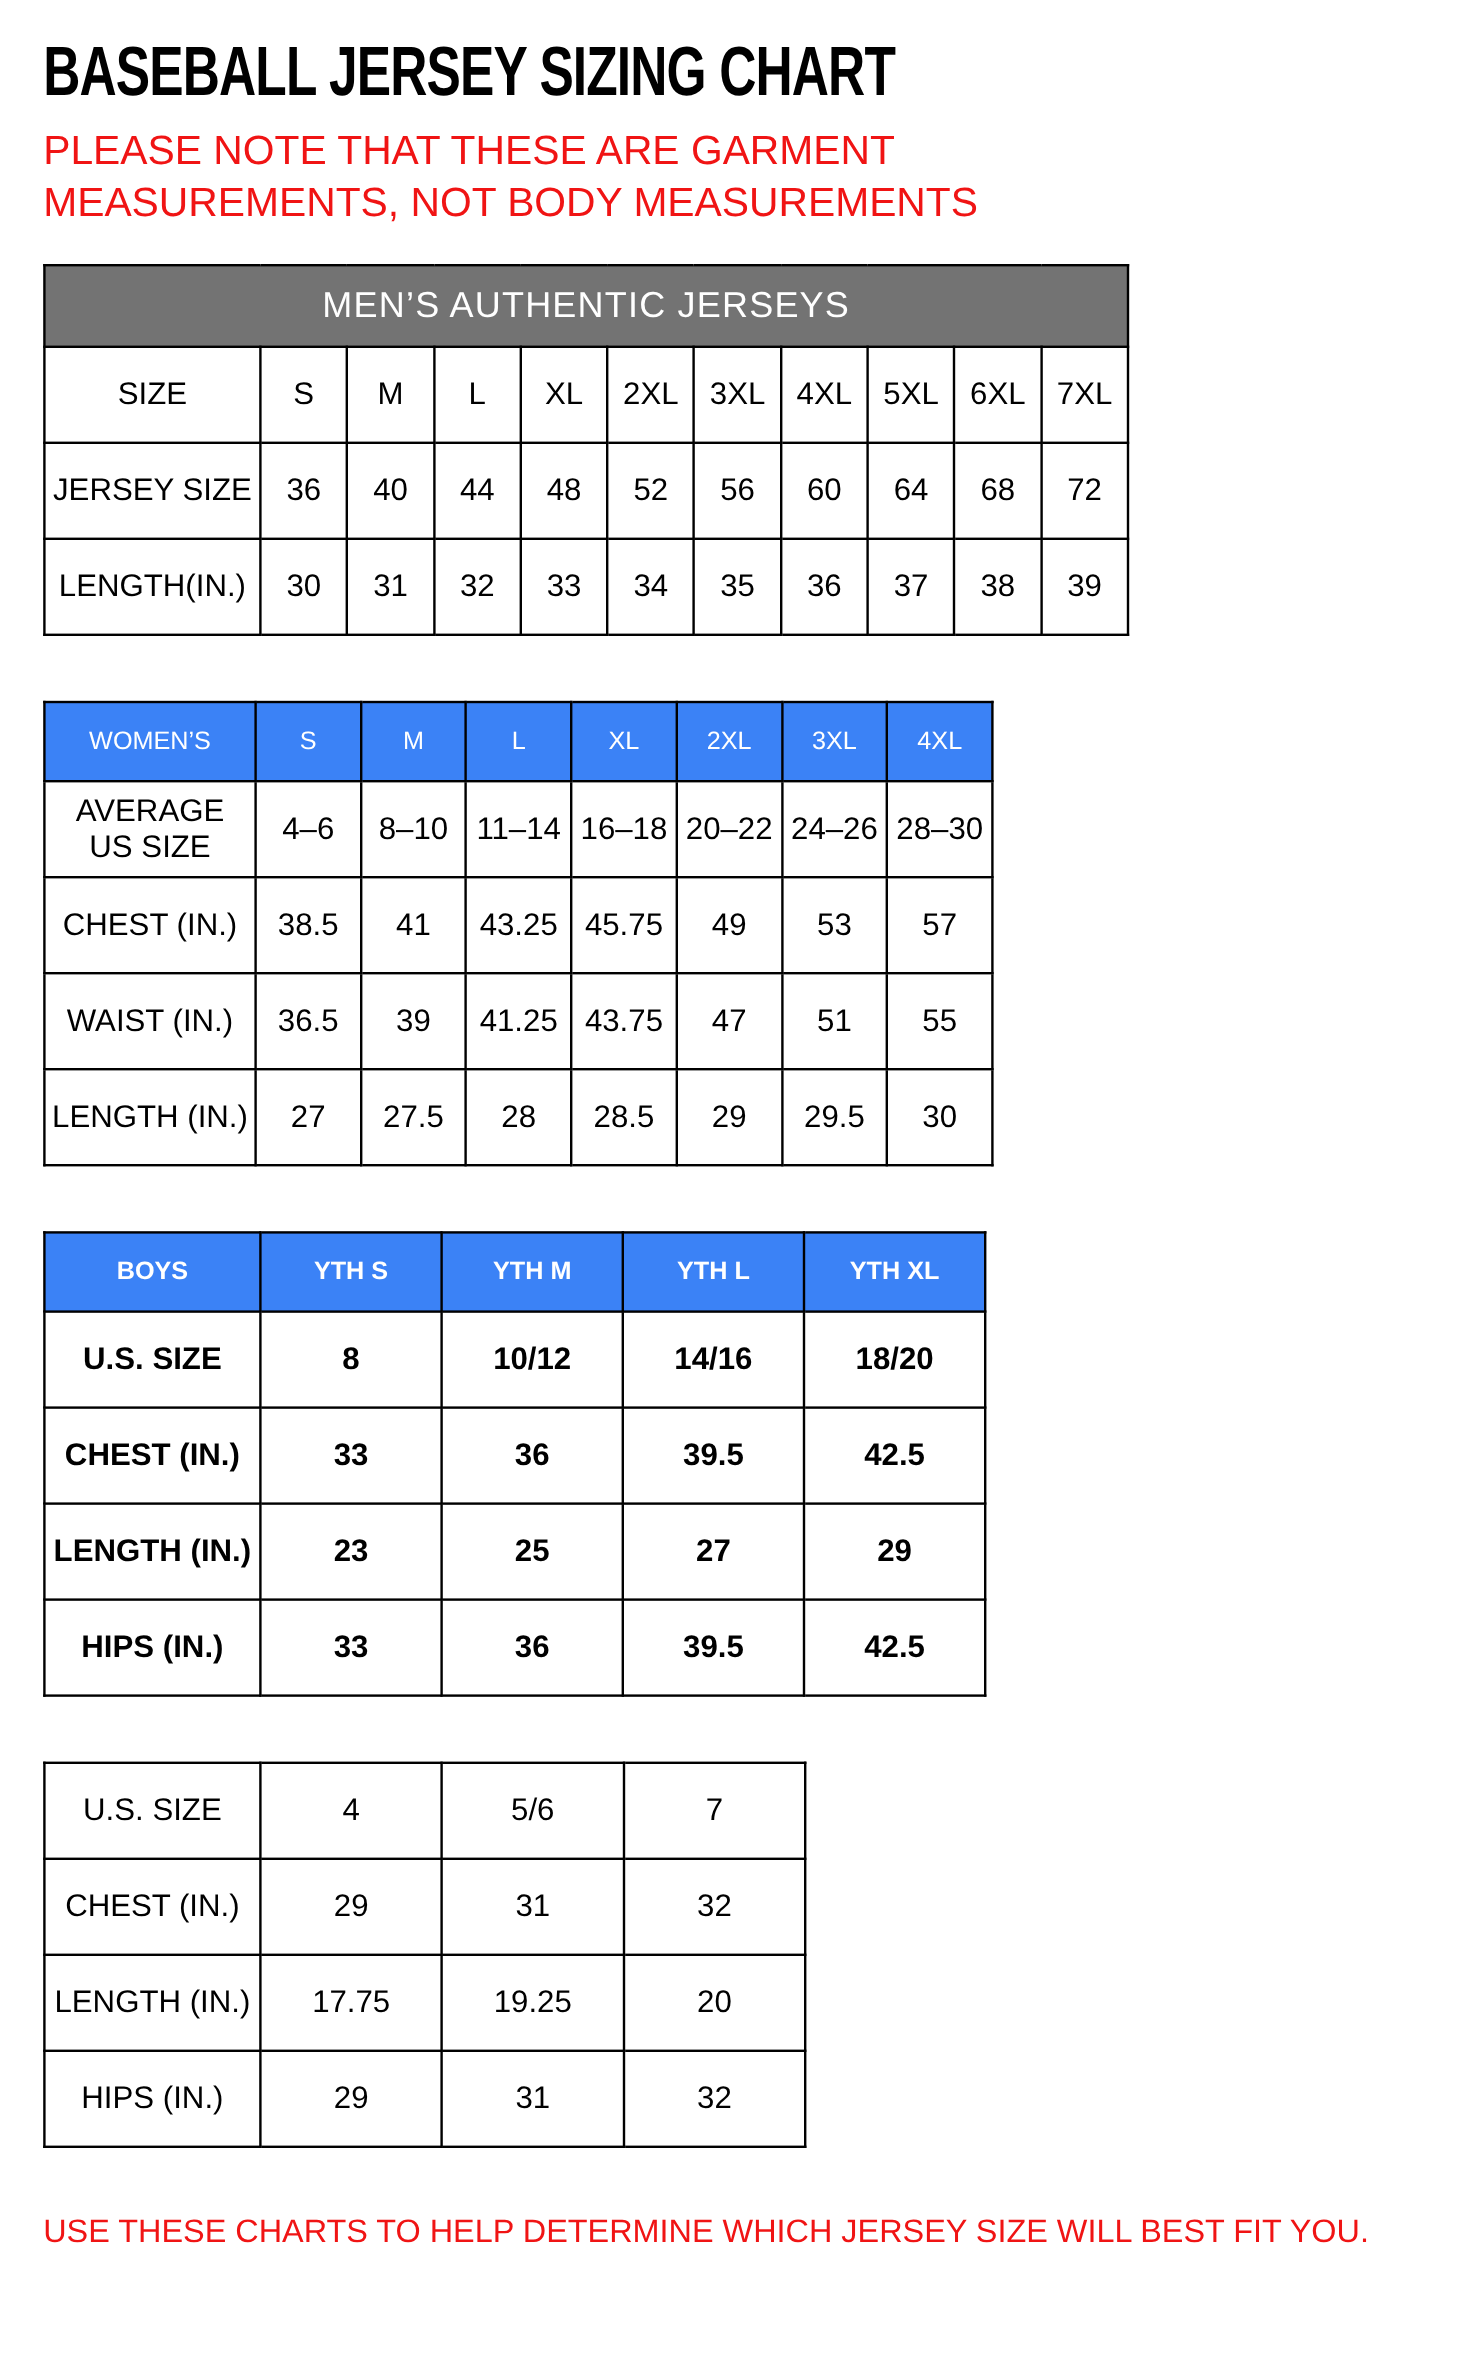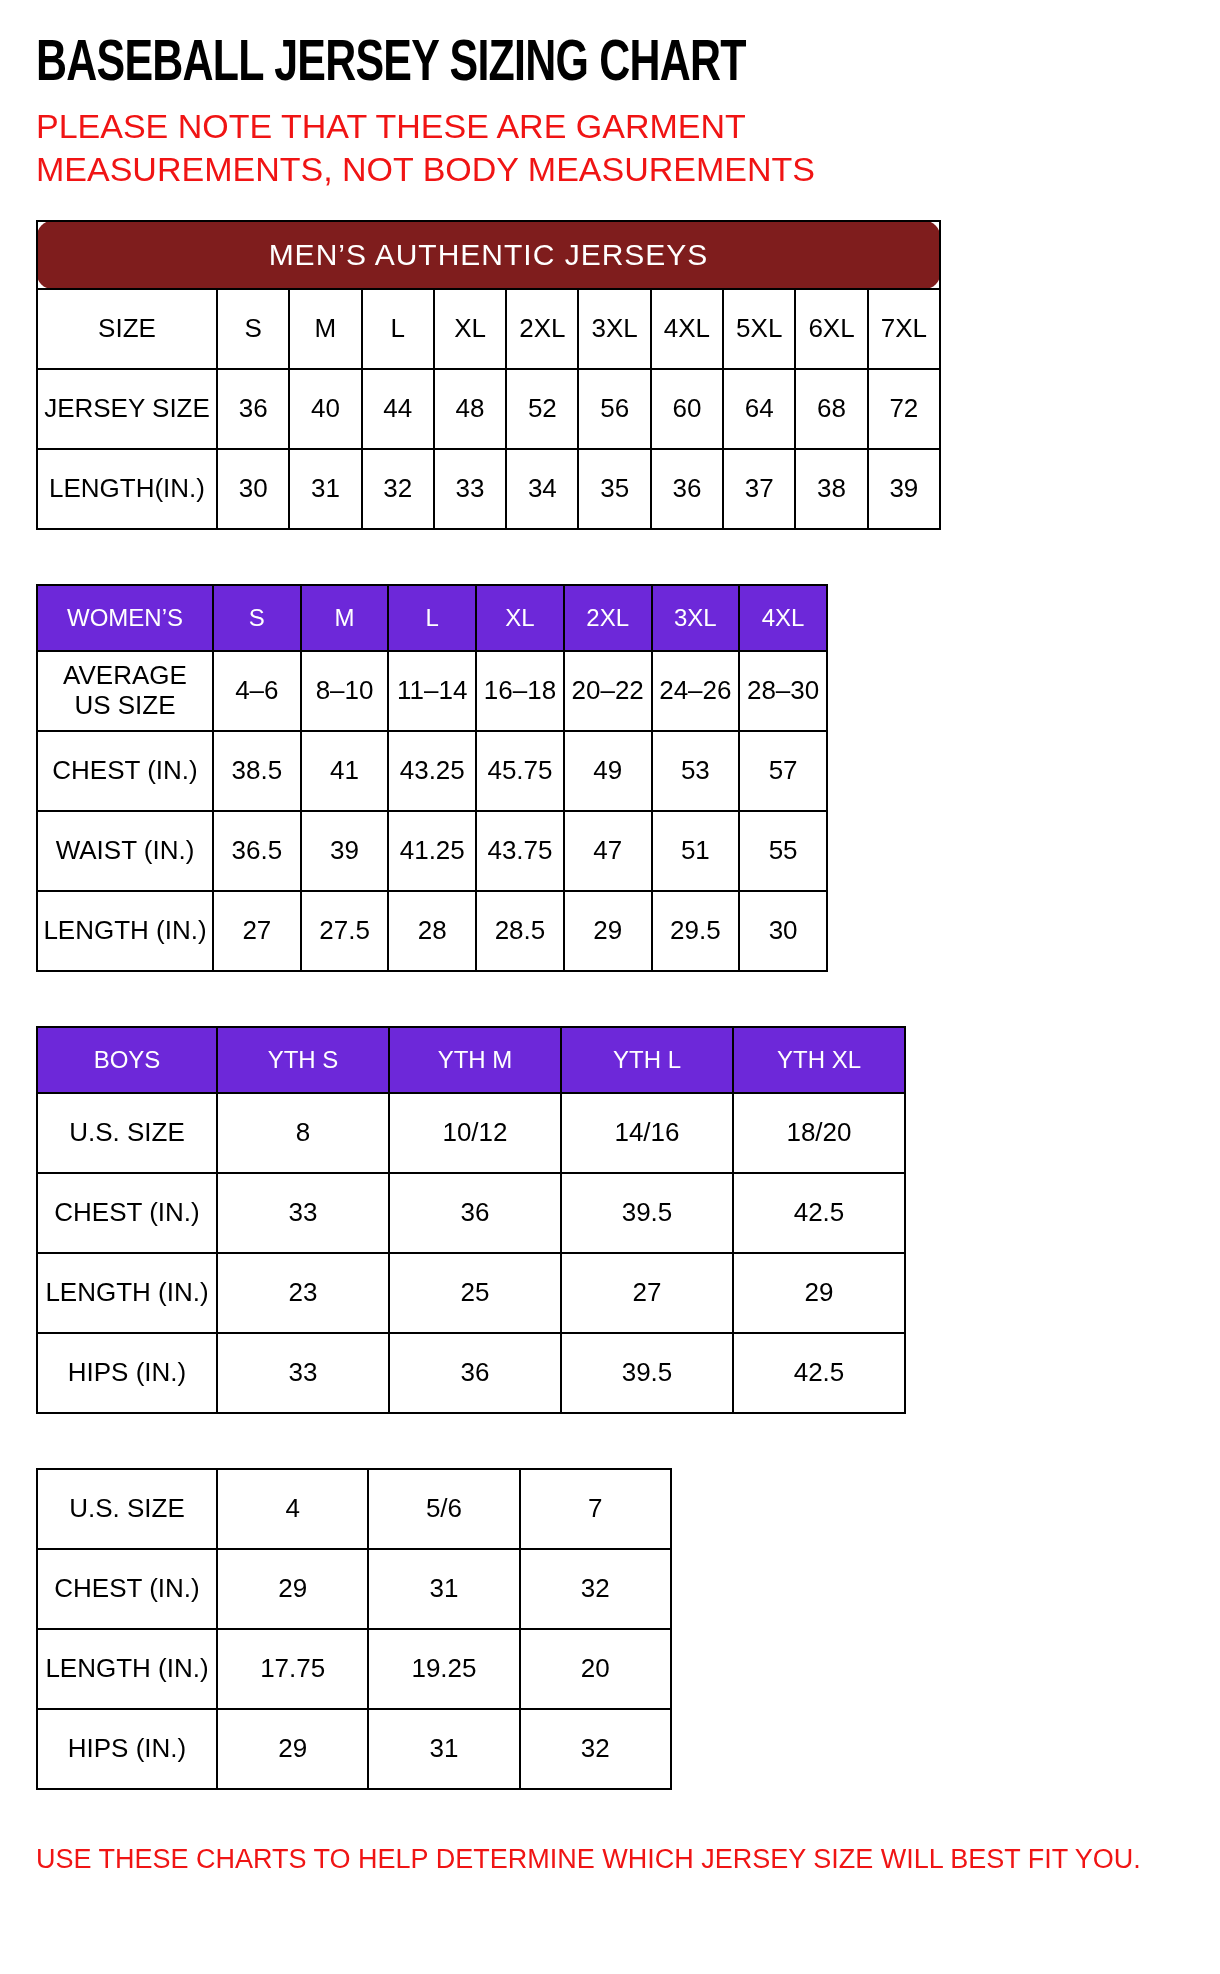--- a/index.html
+++ b/index.html
@@ -44,38 +44,37 @@
     text-align: center;
     vertical-align: middle;
     font-size: 26px;
     line-height: 1.15;
     height: 74px;
     padding: 2px 4px;
     background: #ffffff;
     color: #000000;
   }
   table.tbl td.banner {
-    background: #7f1d1d;
+    background: #737373;
     color: #ffffff;
     font-size: 30px;
     letter-spacing: 1px;
     height: 62px;
-    border-radius: 15px;
   }
   table.tbl tr.hdr td {
-    background: #6d28d9;
+    background: #3b82f6;
     color: #ffffff;
-    font-size: 24px;
+    font-size: 21px;
     height: 60px;
   }
   table.mens { width: 905px; }
   table.mens col.c0 { width: 180px; }
   table.womens { width: 792px; }
   table.womens col.c0 { width: 176px; }
-  table.boys { width: 870px; }
+  table.boys { width: 786px; font-weight: bold; }
   table.boys col.c0 { width: 180px; }
   table.preschool { width: 636px; }
   table.preschool col.c0 { width: 180px; }
   p.footer {
     margin: 26px 0 30px 0;
     font-size: 27px;
     color: #f01414;
   }
 </style>
 </head>

